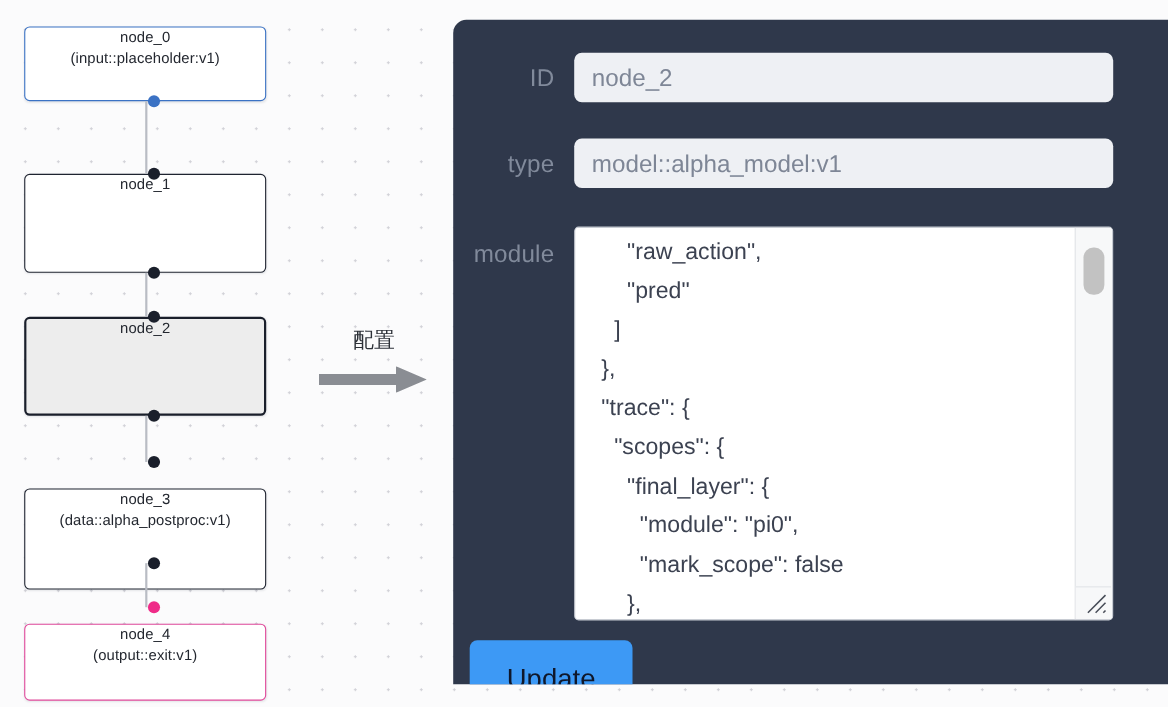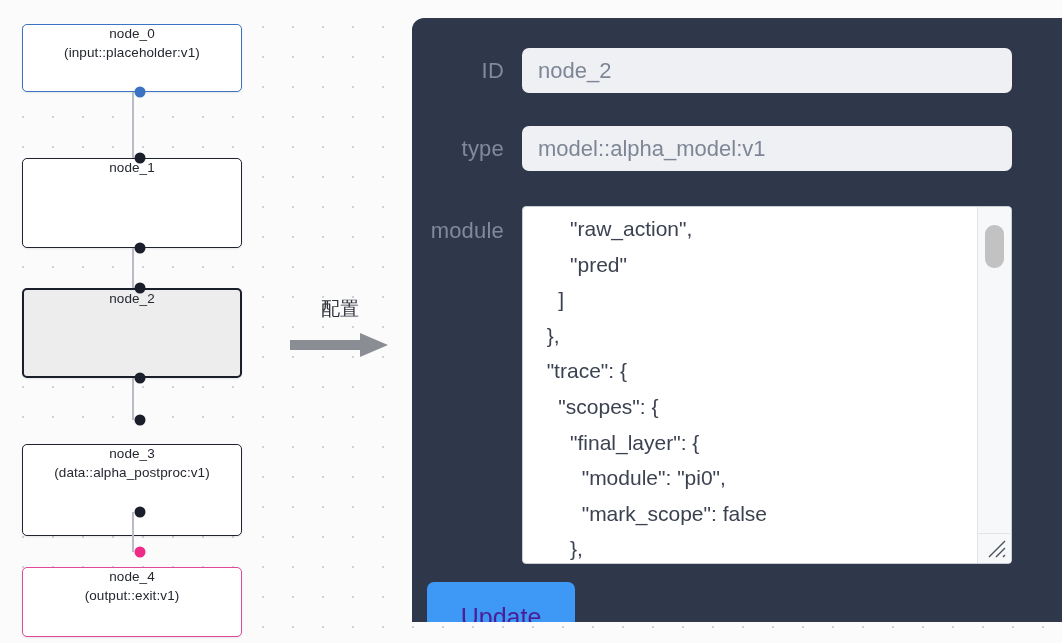--- a/index.html
+++ b/index.html
@@ -222,21 +222,21 @@
   }
   #config-resize svg { position: absolute; right: 3px; bottom: 3px; }
 
   #update-button {
     position: absolute;
     left: 15px;
     top: 564px;
     width: 148px;
     height: 52px;
     background: #3d99f5;
-    color: #4c1d95;
+    color: #0f172a;
     border: none;
     border-radius: 7px;
     font-size: 25px;
     font-family: "Liberation Sans", sans-serif;
     text-align: center;
     line-height: 50px;
     cursor: pointer;
     padding: 10px;
   }
 </style>

